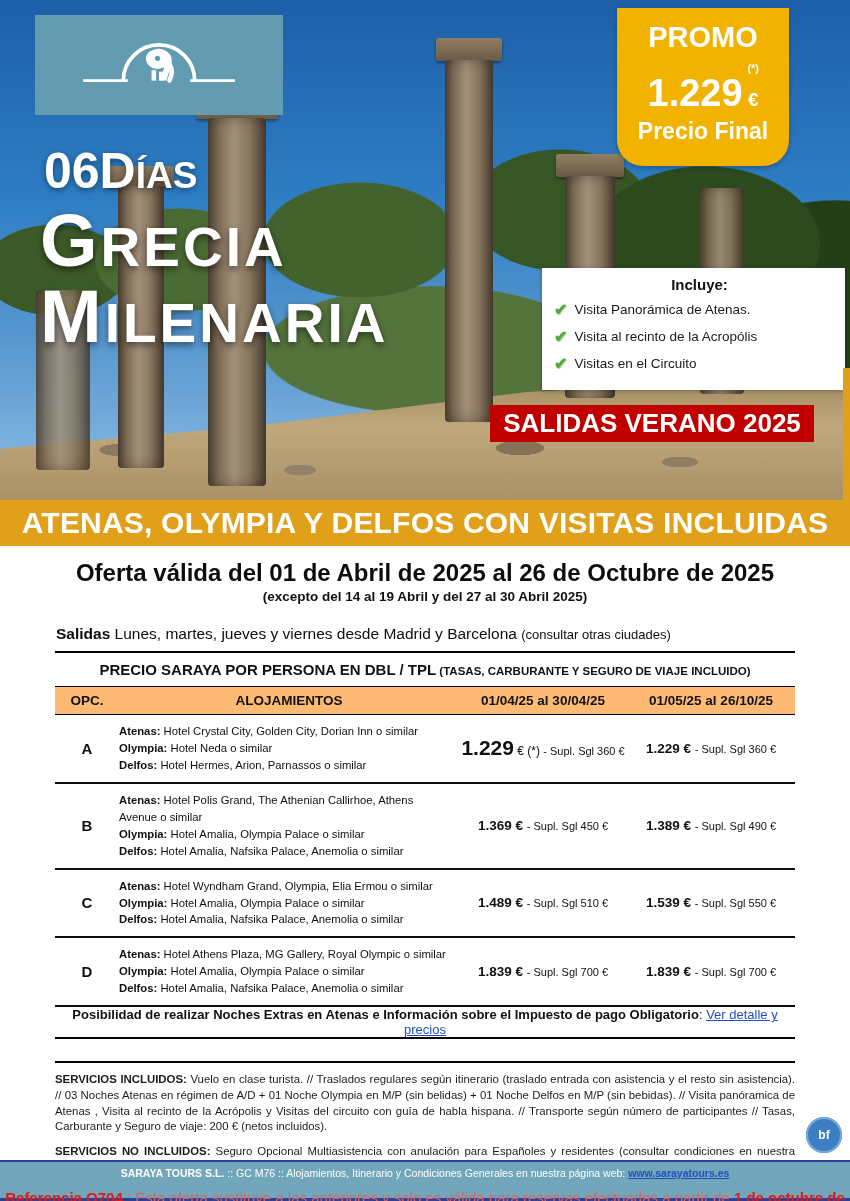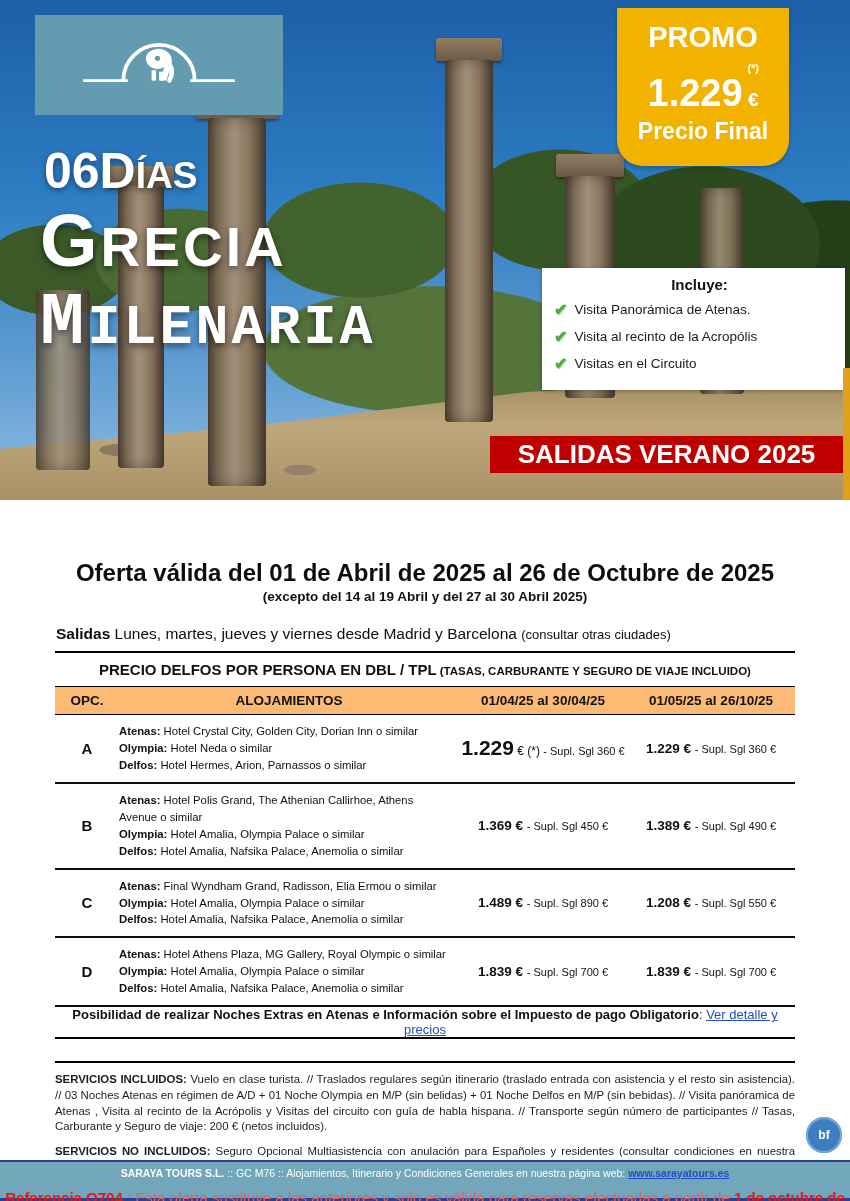--- a/index.html
+++ b/index.html
@@ -55,33 +55,33 @@
   .promo .p2{font-size:11px;font-weight:700;text-align:right;padding-right:30px;margin-top:8px;}
   .promo .p3{font-size:38px;font-weight:700;line-height:1;margin-top:0px;}
   .promo .p3 .eur{font-size:19px;font-weight:700;}
   .promo .p4{font-size:23px;font-weight:700;margin-top:6px;}
 
   .days{position:absolute;left:44px;top:142px;color:#fff;text-shadow:0 2px 6px rgba(0,0,0,.45);}
   .days .big{font-size:50px;font-weight:700;}
   .days .small{font-size:37px;font-weight:700;}
   .hero-title{position:absolute;left:40px;color:#fff;text-shadow:0 3px 7px rgba(0,0,0,.5);
     letter-spacing:3px;font-weight:700;line-height:1;}
-  .t1{top:204px;}  .t2{top:286px;font-family:Liberation Mono, monospace;}
+  .t1{top:204px;}  .t2{top:280px;}
   .hero-title .init{font-size:74px;}
   .hero-title .rest{font-size:55px;}
 
   .includes{position:absolute;left:542px;top:268px;width:303px;height:122px;background:#fff;
     padding:8px 0 0 12px;box-sizing:border-box;box-shadow:0 1px 4px rgba(0,0,0,.3);}
   .includes .inc-title{font-weight:700;font-size:15px;text-align:center;margin-bottom:7px;}
   .inc-item{display:flex;align-items:center;margin-bottom:8px;font-size:13.5px;color:#1a1a1a;}
   .check{color:#53a83e;font-size:16px;font-weight:700;margin-right:7px;
     text-shadow:1px 1px 0 #a9d59b;}
 
-  .salidas-banner{position:absolute;left:490px;top:405px;width:353px;height:37px;background:#c00000;
-    color:#fff;font-weight:700;font-size:26px;display:flex;align-items:center;justify-content:center;margin-top:31px;}
+  .salidas-banner{position:absolute;left:490px;top:405px;width:324px;height:37px;background:#c00000;
+    color:#fff;font-weight:700;font-size:26px;display:flex;align-items:center;justify-content:center;}
   .edge-strip{position:absolute;left:843px;top:368px;width:7px;height:137px;background:#e0a019;}
 
   
   .main-banner{position:absolute;left:0;top:500px;width:850px;height:46px;background:#e0a019;
     color:#fff;font-weight:700;font-size:30px;display:flex;align-items:center;justify-content:center;
     letter-spacing:.2px;}
 
   
   .content{position:absolute;left:0;top:546px;width:850px;}
   .validity{text-align:center;font-size:24px;font-weight:700;margin-top:13px;color:#0d0d0d;}
@@ -186,28 +186,29 @@
       <div class="inc-item">
           <span class="check">✔</span>
           <span>Visitas en el Circuito</span>
         </div>
     </div>
 
     <div class="salidas-banner">SALIDAS VERANO 2025</div>
     <div class="edge-strip"></div>
   </div>
 
+  <div class="main-banner">ATENAS, OLYMPIA Y DELFOS CON VISITAS INCLUIDAS</div>
 
   <div class="content">
     <div class="validity">Oferta válida del 01 de Abril de 2025 al 26 de Octubre de 2025</div>
     <div class="exception">(excepto del 14 al 19 Abril y del 27 al 30 Abril 2025)</div>
     <div class="salidas-line"><b>Salidas</b><span> Lunes, martes, jueves y viernes desde Madrid y Barcelona </span><span class="note">(consultar otras ciudades)</span></div>
 
     <div class="table-wrap">
-      <div class="table-title"><span class="tt-b">PRECIO DELFOS POR PERSONA EN DBL / TPL</span><span class="tt-s"> (TASAS, CARBURANTE Y SEGURO DE VIAJE INCLUIDO)</span></div>
+      <div class="table-title"><span class="tt-b">PRECIO SARAYA POR PERSONA EN DBL / TPL</span><span class="tt-s"> (TASAS, CARBURANTE Y SEGURO DE VIAJE INCLUIDO)</span></div>
 
       <div class="grid thead">
         <div>OPC.</div>
         <div>ALOJAMIENTOS</div>
         <div>01/04/25 al 30/04/25</div>
         <div>01/05/25 al 26/10/25</div>
       </div>
 
       <div class="grid trow">
         <div class="c-opc">A</div>
@@ -227,26 +228,26 @@
           <div><b>Olympia:</b><span> Hotel Amalia, Olympia Palace o similar</span></div>
           <div><b>Delfos:</b><span> Hotel Amalia, Nafsika Palace, Anemolia  o similar</span></div>
         </div>
         <div class="c-price"><span class="pmain">1.369 € </span><span class="psuffix"></span><span class="suppl">- Supl. Sgl 450 €</span></div>
         <div class="c-price"><span class="pmain">1.389 € </span><span class="suppl">- Supl. Sgl 490 €</span></div>
       </div>
 
       <div class="grid trow">
         <div class="c-opc">C</div>
         <div class="c-hotels">
-          <div><b>Atenas:</b><span> Final Wyndham Grand, Radisson, Elia Ermou o similar</span></div>
+          <div><b>Atenas:</b><span> Hotel Wyndham Grand, Olympia, Elia Ermou o similar</span></div>
           <div><b>Olympia:</b><span> Hotel Amalia, Olympia Palace o similar</span></div>
           <div><b>Delfos:</b><span> Hotel Amalia, Nafsika Palace, Anemolia  o similar</span></div>
         </div>
-        <div class="c-price"><span class="pmain">1.489 € </span><span class="psuffix"></span><span class="suppl">- Supl. Sgl 890 €</span></div>
-        <div class="c-price"><span class="pmain">1.208 € </span><span class="suppl">- Supl. Sgl 550 €</span></div>
+        <div class="c-price"><span class="pmain">1.489 € </span><span class="psuffix"></span><span class="suppl">- Supl. Sgl 510 €</span></div>
+        <div class="c-price"><span class="pmain">1.539 € </span><span class="suppl">- Supl. Sgl 550 €</span></div>
       </div>
 
       <div class="grid trow">
         <div class="c-opc">D</div>
         <div class="c-hotels">
           <div><b>Atenas:</b><span> Hotel Athens Plaza, MG Gallery, Royal Olympic o similar</span></div>
           <div><b>Olympia:</b><span> Hotel Amalia, Olympia Palace o similar</span></div>
           <div><b>Delfos:</b><span> Hotel Amalia, Nafsika Palace, Anemolia  o similar</span></div>
         </div>
         <div class="c-price"><span class="pmain">1.839 € </span><span class="psuffix"></span><span class="suppl">- Supl. Sgl 700 €</span></div>

